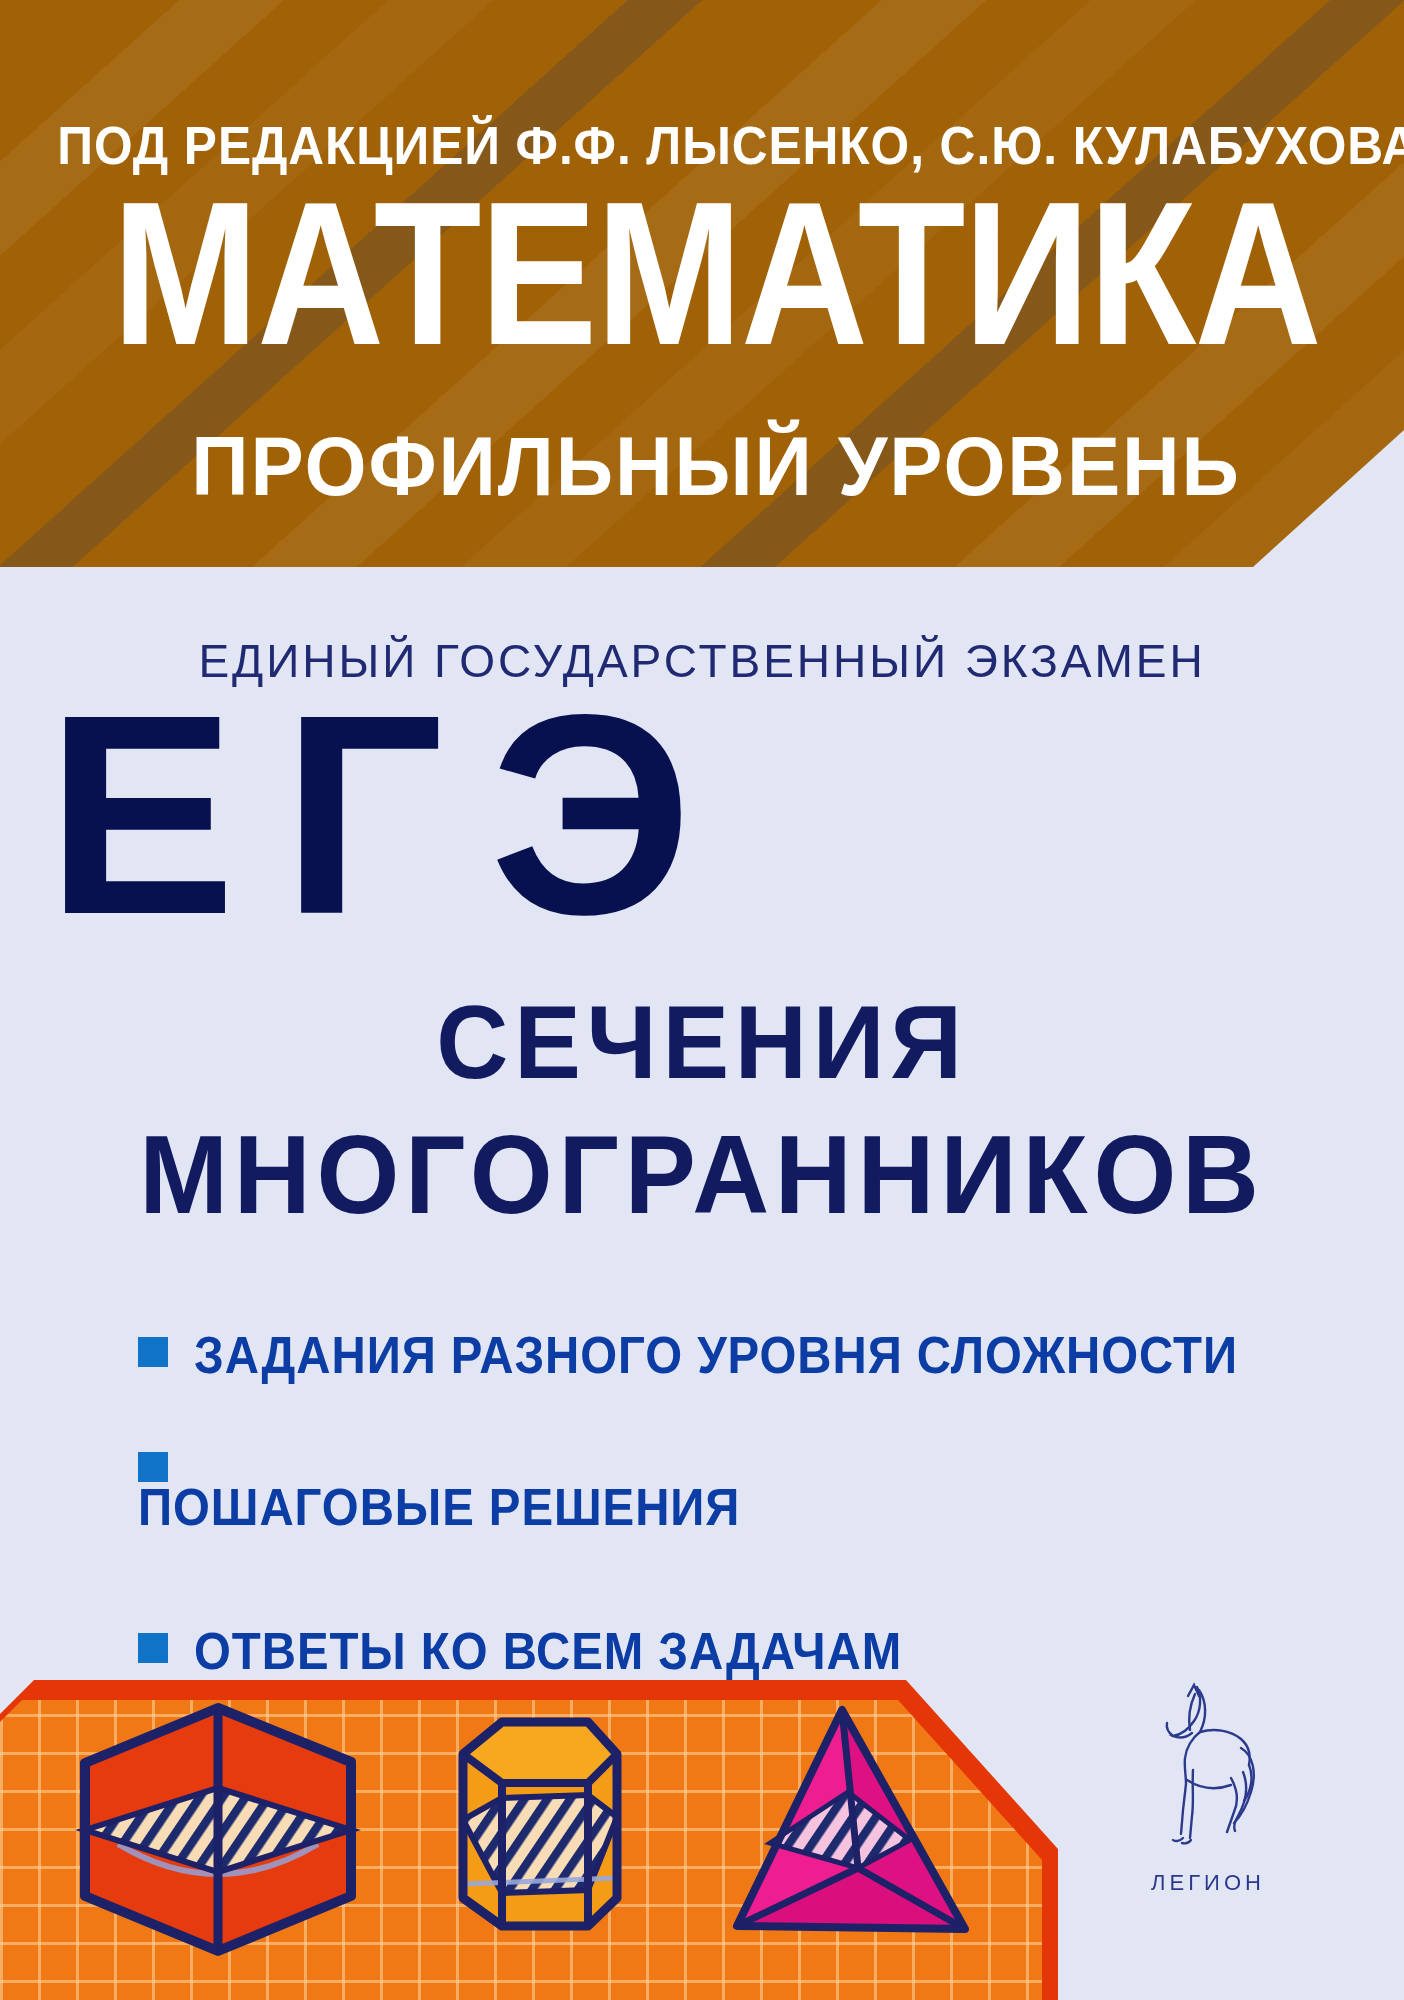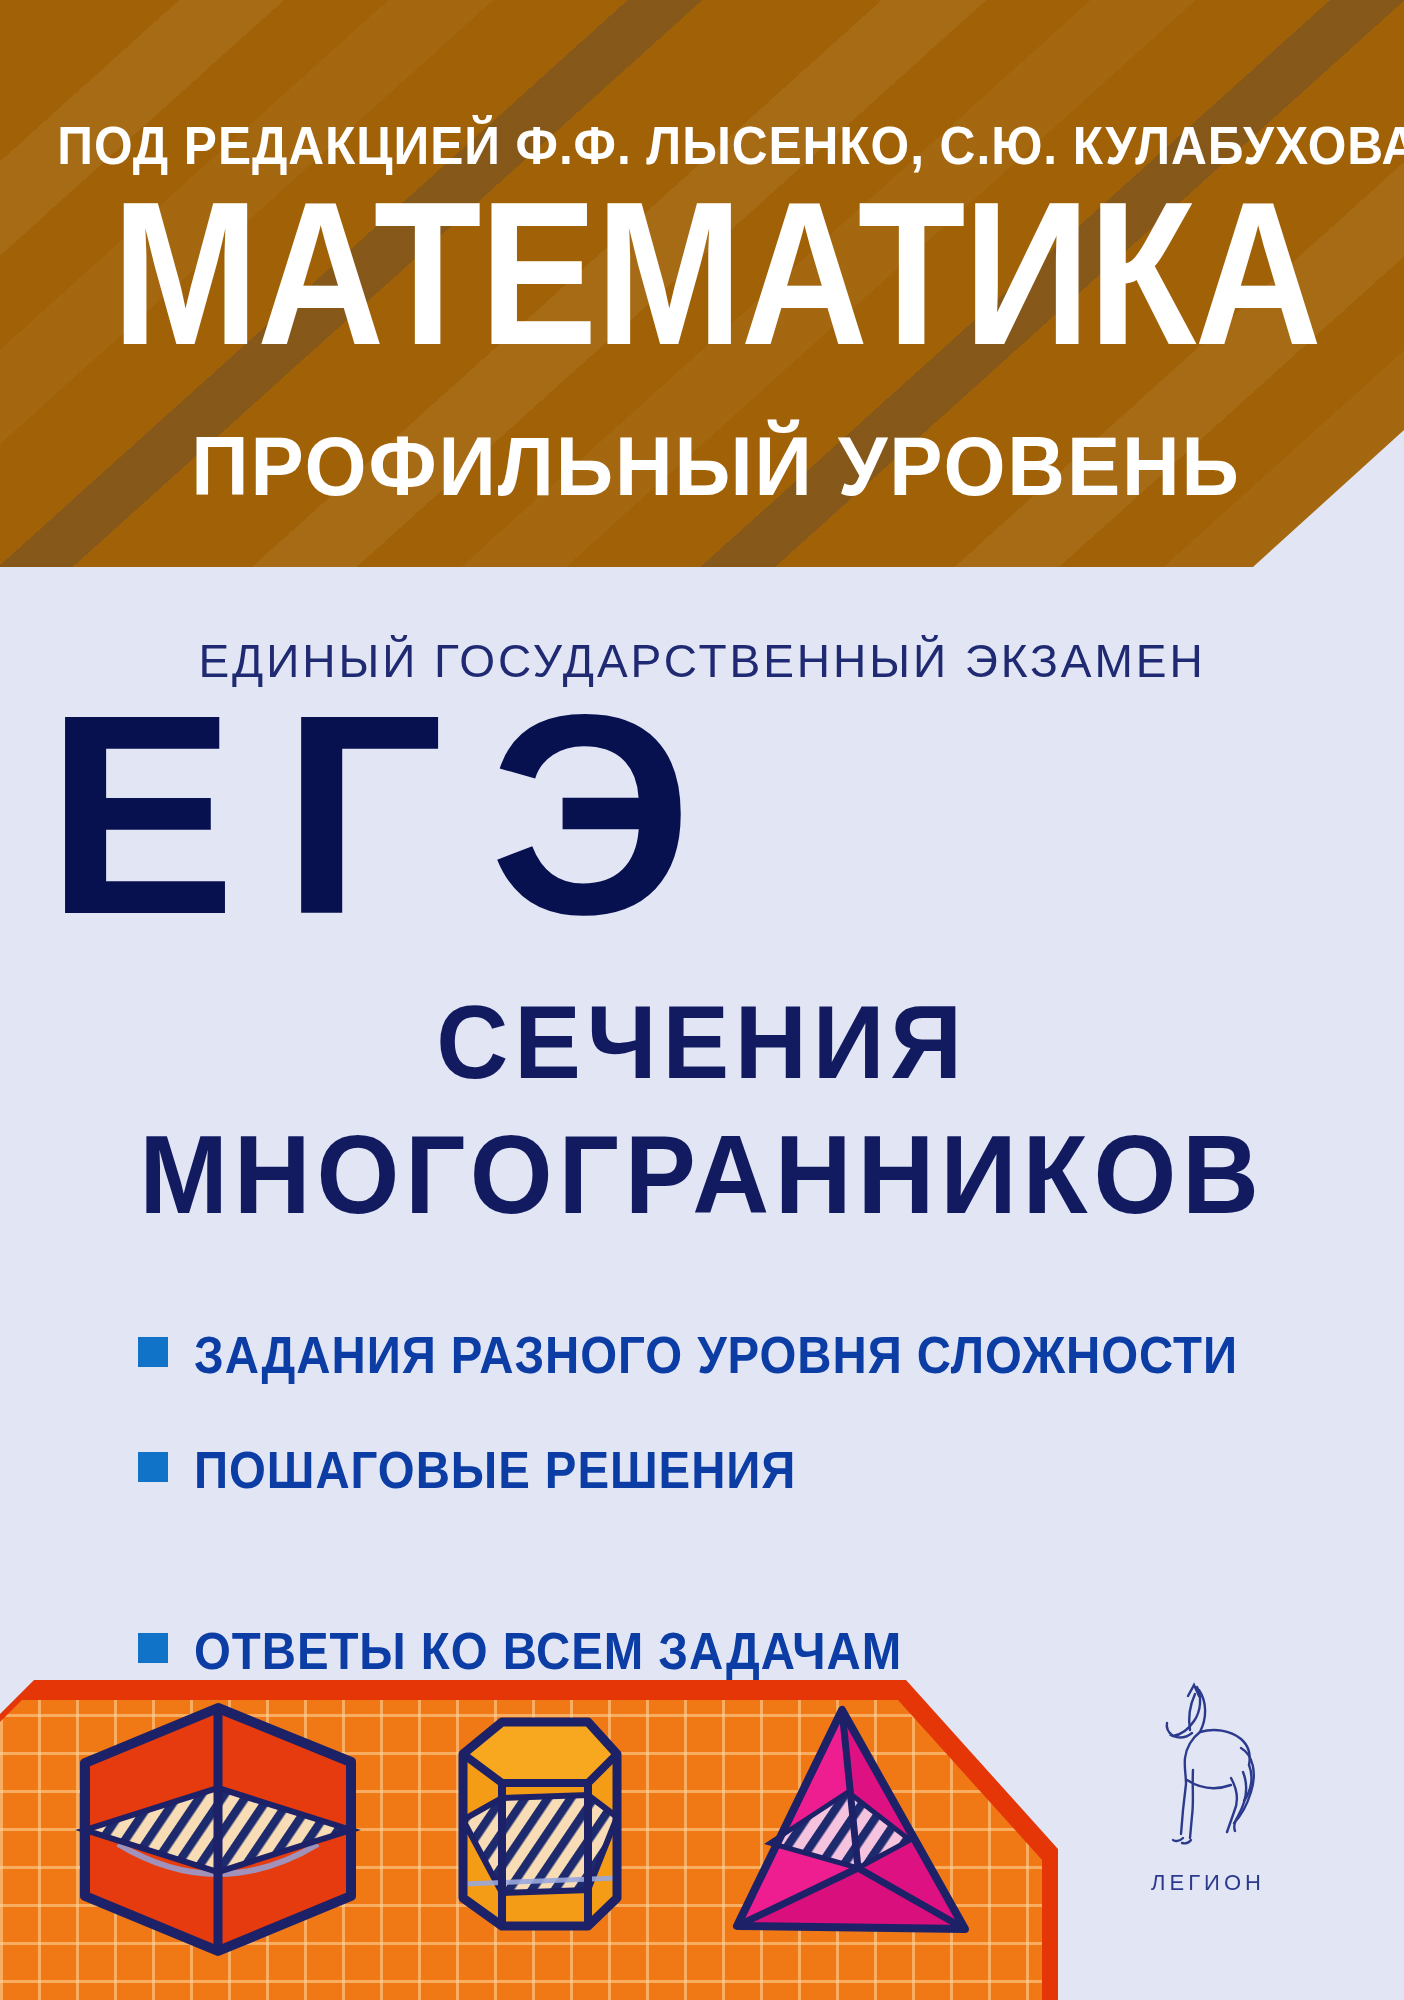--- a/index.html
+++ b/index.html
@@ -30,21 +30,21 @@
   .topic1{position:absolute;left:0;right:0;top:990px;text-align:center;color:#121b60;
     font-size:104px;font-weight:700;letter-spacing:6px;line-height:1;transform:scaleX(.96);white-space:nowrap;}
   .topic2{position:absolute;left:0;right:0;top:1120px;text-align:center;color:#121b60;
     font-size:111px;font-weight:700;letter-spacing:6px;line-height:1;transform:scaleX(.96);white-space:nowrap;}
 
   
   .features{position:absolute;left:128px;top:0;}
   .feature{position:absolute;left:0;display:flex;align-items:flex-start;white-space:nowrap;margin-left:10px;}
   .feature .sq{width:30px;height:30px;background:#1173c8;margin:7px 26px 0 0;flex:none;}
   .feature .lbl{color:#0c3da5;font-size:51px;font-weight:700;line-height:1;letter-spacing:1px;transform:scaleX(.93);transform-origin:0 0;}
-  .f0{top:1330px;} .f1{top:1445px;} .f2{top:1626px;text-align:right;}
+  .f0{top:1330px;} .f1{top:1445px;flex-direction:column;} .f2{top:1626px;text-align:right;}
 
   
   .panel-outer{position:absolute;left:0;top:1676px;width:1404px;height:324px;background:#e53608;
     clip-path:polygon(0 38px,34px 4px,906px 4px,1058px 173px,1058px 324px,0 324px);}
   .panel-inner{position:absolute;left:0;top:1676px;width:1404px;height:324px;background-color:#f07916;
     background-image:
       repeating-linear-gradient(to right,rgba(255,216,160,0.55) 0 3px,rgba(0,0,0,0) 3px 38px),
       repeating-linear-gradient(to bottom,rgba(255,216,160,0.55) 0 3px,rgba(0,0,0,0) 3px 38px);
     clip-path:polygon(0 46px,22px 24px,898px 24px,1042px 184px,1042px 324px,0 324px);}
   .shape{position:absolute;}

